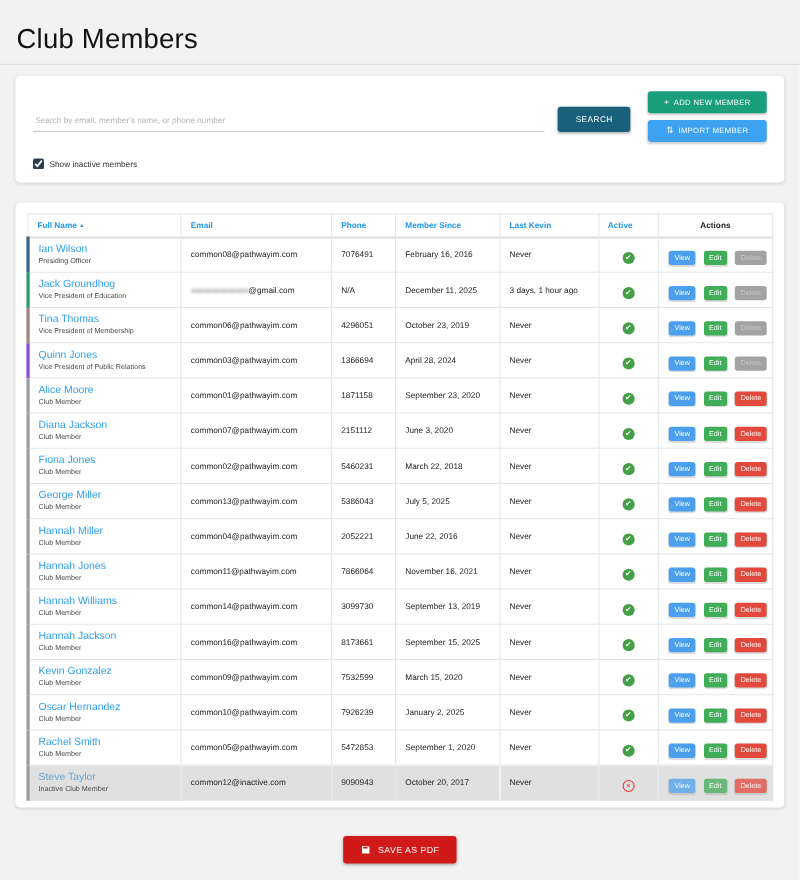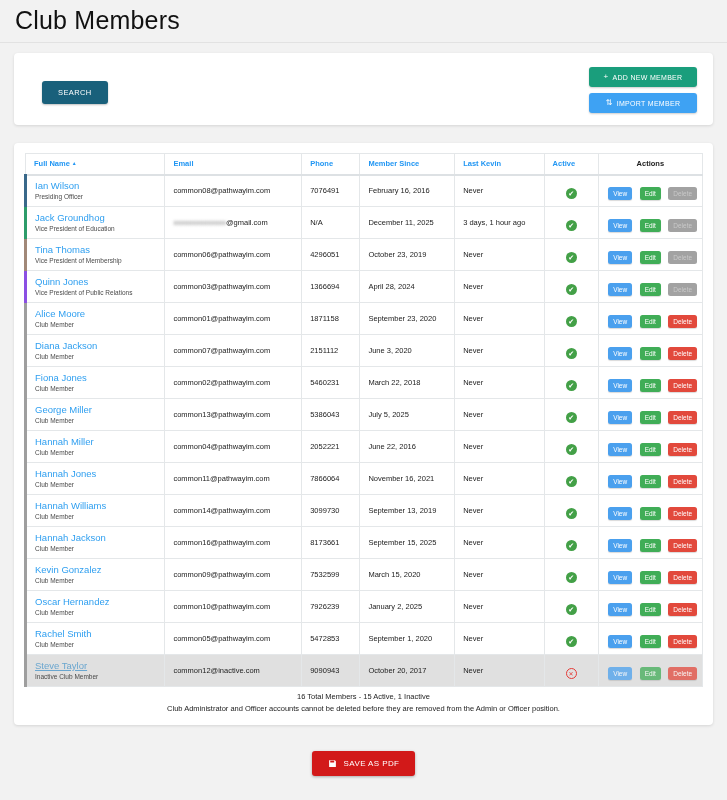--- a/index.html
+++ b/index.html
@@ -6,21 +6,21 @@
   html,body { width:727px; height:800px; }
   body {
     font-family:"Liberation Sans", sans-serif;
     background:#f2f2f2;
     color:#212121;
     overflow:hidden;
   }
   
   .page-header {
     background:#f2f2f2;
-    padding:6px 15px 7px;
+    padding:22px 15px 7px;
     border-bottom:1px solid #e2e2e2;
   }
   .page-title { font-size:25px; font-weight:500; color:#111; letter-spacing:.2px; }
 
   
   .card {
     background:#fff;
     border-radius:4px;
     box-shadow:0 1px 3px rgba(0,0,0,.12);
     margin:10px 14px 0;
@@ -96,21 +96,21 @@
   .action-btn {
     display:inline-block; color:#fff; font-size:6.5px;
     padding:3px 5px; border-radius:2.5px; margin:0 1.5px;
     box-shadow:0 1px 1px rgba(0,0,0,.15);
   }
   .view-btn { background:#4aa0ee; }
   .edit-btn { background:#40ad57; }
   .delete-btn { background:#e2493c; }
   .delete-btn.disabled { background:#a2a2a2; color:#c9c9c9; cursor:default; box-shadow:none; }
   tr.inactive-row td { background:#e0e0e0; }
-  tr.inactive-row .member-name { color:#6aa6cf;text-decoration:underline; }
+  tr.inactive-row .member-name { color:#6aa6cf; }
   tr.inactive-row .action-btn { opacity:.75; }
 
   .table-footer { padding:5px 8px 6px; text-align:center; }
   .footer-summary { font-size:7.5px; color:#222; }
   .footer-note { font-size:7.5px; color:#222; margin-top:3px; }
 
   
   .save-wrap { text-align:center; margin-top:26px; }
   .save-pdf-btn {
     background:#d21919; color:#fff;
@@ -124,32 +124,37 @@
 </head>
 <body>
 
 <div class="page-header">
   <div class="page-title">Club Members</div>
 </div>
 
 <div class="card search-card">
   <div class="search-top">
     <div class="search-left">
+      <input class="search-input" type="text" placeholder="Search by email, member's name, or phone number" style="">
       <button class="btn search-btn">SEARCH</button>
     </div>
     <div class="right-btns">
       <button class="btn pill-btn add-btn">
         <span class="pill-icon">+</span>
         <span>ADD NEW MEMBER</span>
       </button>
       <button class="btn pill-btn import-btn">
         <span class="pill-icon">⇅</span>
         <span>IMPORT MEMBER</span>
       </button>
     </div>
+  </div>
+  <div class="checkbox-row">
+    <input type="checkbox" id="show-inactive" checked="" style="">
+    <label for="show-inactive">Show inactive members</label>
   </div>
 </div>
 
 <div class="card table-card">
   <table>
     <colgroup>
       <col style="width:20.6%">
         <col style="width:20.2%">
         <col style="width:8.6%">
       <col style="width:14%">
@@ -454,24 +459,20 @@
       <span class="icon-x">✕</span>
     </td>
     <td class="cell-actions">
       <span class="action-btn view-btn">View</span>
       <span class="action-btn edit-btn">Edit</span>
       <span class="action-btn delete-btn">Delete</span>
     </td>
   </tr>
       </tbody>
   </table>
-  <div class="table-footer">
-    <div class="footer-summary">16 Total Members - 15 Active, 1 Inactive</div>
-    <div class="footer-note">Club Administrator and Officer accounts cannot be deleted before they are removed from the Admin or Officer position.</div>
-  </div>
 </div>
 
 <div class="save-wrap">
   <button class="btn save-pdf-btn">
     <svg class="floppy" viewBox="0 0 16 16" fill="#ffffff">
       <path d="M2 2h10l2 2v10H2V2zm2 1v3h7V3H4zm-0.5 6h9v4h-9V9z"></path>
     </svg>
     <span>SAVE AS PDF</span>
   </button>
 </div>

